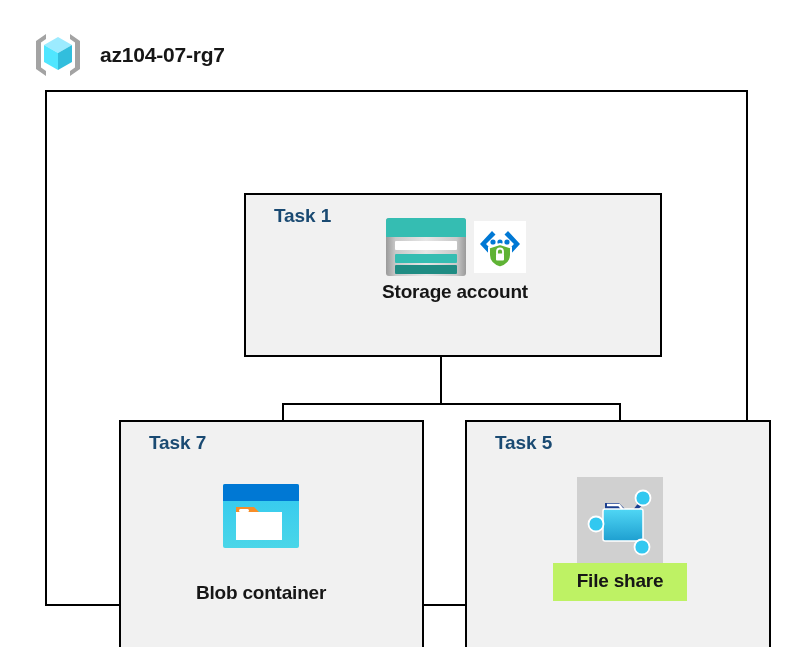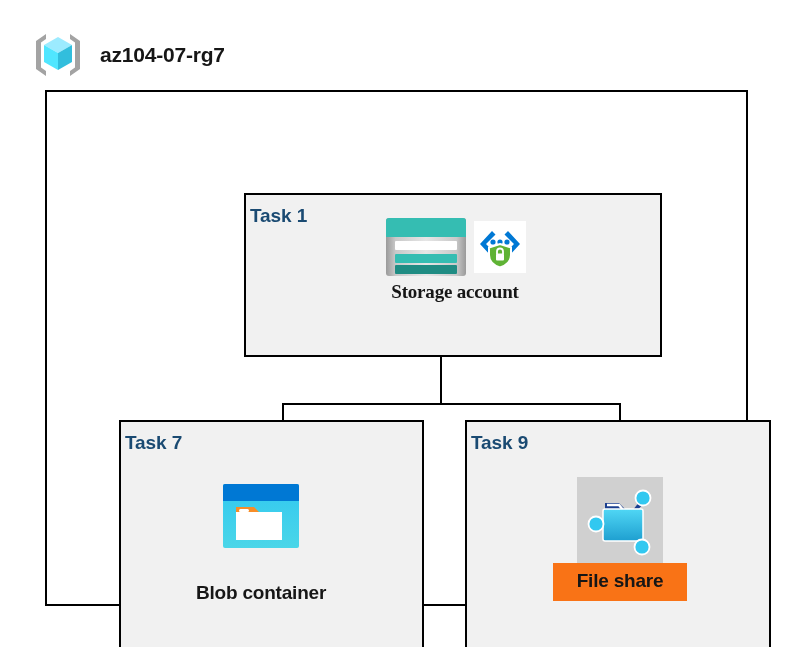--- a/index.html
+++ b/index.html
@@ -58,21 +58,21 @@
     background: #f1f1f1;
     border: 2px solid #000000;
     box-sizing: border-box;
   }
   #task-1-box { left: 197px; top: 101px; width: 418px; height: 164px; }
   #task-2-box { left: 72px;  top: 328px; width: 305px; height: 246px; }
   #task-3-box { left: 418px; top: 328px; width: 306px; height: 246px; }
 
   .task-label {
     position: absolute;
-    left: 4px;
+    left: 28px;
     top: 10px;
     font-size: 19px;
     font-weight: bold;
     color: #1a4a72;
     letter-spacing: -0.1px;
     white-space: nowrap;
   }
 
   
   .node {
@@ -82,21 +82,21 @@
     align-items: center;
   }
   .node-caption {
     font-size: 19px;
     font-weight: bold;
     color: #161616;
     white-space: nowrap;
     letter-spacing: -0.2px;
   }
   .node-caption.shaded {
-    background: #f97316;
+    background: #bef264;
     padding: 7px 24px 9px 24px;
   }
   .icon-shaded-bg {
     background: #d0d0d0;
     padding: 6px;
   }
 
   
   .connector {
     position: absolute;
@@ -131,21 +131,21 @@
 <div id="rg-container">
 
   <div class="connector" id="conn-trunk"></div>
   <div class="connector" id="conn-bus"></div>
   <div class="connector" id="conn-drop-left"></div>
   <div class="connector" id="conn-drop-right"></div>
 
   <div class="task-box" id="task-1-box">
     <div class="task-label">Task 1</div>
 
-    <div class="node" style="left:99px; top:18px; width:220px;font-family:Liberation Serif, serif;">
+    <div class="node" style="left:99px; top:18px; width:220px;">
       <div style="display:flex; align-items:center; justify-content:center; height:68px;">
 
         <div style="line-height:0;">
           <svg viewBox="0 0 84 62" width="84" height="62" aria-hidden="true">
             <defs>
               <linearGradient id="saBody" x1="0" y1="0" x2="1" y2="0">
                 <stop offset="0%" stop-color="#9a9a9a"></stop>
                 <stop offset="12%" stop-color="#c9c9c9"></stop>
                 <stop offset="50%" stop-color="#e6e6e6"></stop>
                 <stop offset="88%" stop-color="#c9c9c9"></stop>
@@ -204,21 +204,21 @@
           <rect x="18" y="27" width="10" height="3" rx="1.5" fill="#ffffff"></rect>
 
           <rect x="15" y="30" width="46" height="28" fill="#ffffff"></rect>
         </svg>
       </div>
       <div class="node-caption" style="margin-top:24px;">Blob container</div>
     </div>
   </div>
 
   <div class="task-box" id="task-3-box">
-    <div class="task-label">Task 9</div>
+    <div class="task-label">Task 5</div>
 
     <div class="node" style="left:48px; top:55px; width:210px;">
       <div class="icon-shaded-bg" style="line-height:0;">
         <div style="line-height:0;">
           <svg viewBox="0 0 74 74" width="74" height="74" aria-hidden="true">
             <defs>
               <linearGradient id="fsFolder" x1="0" y1="0" x2="0" y2="1">
                 <stop offset="0%" stop-color="#50d7f5"></stop>
                 <stop offset="100%" stop-color="#1e9fd0"></stop>
               </linearGradient>

